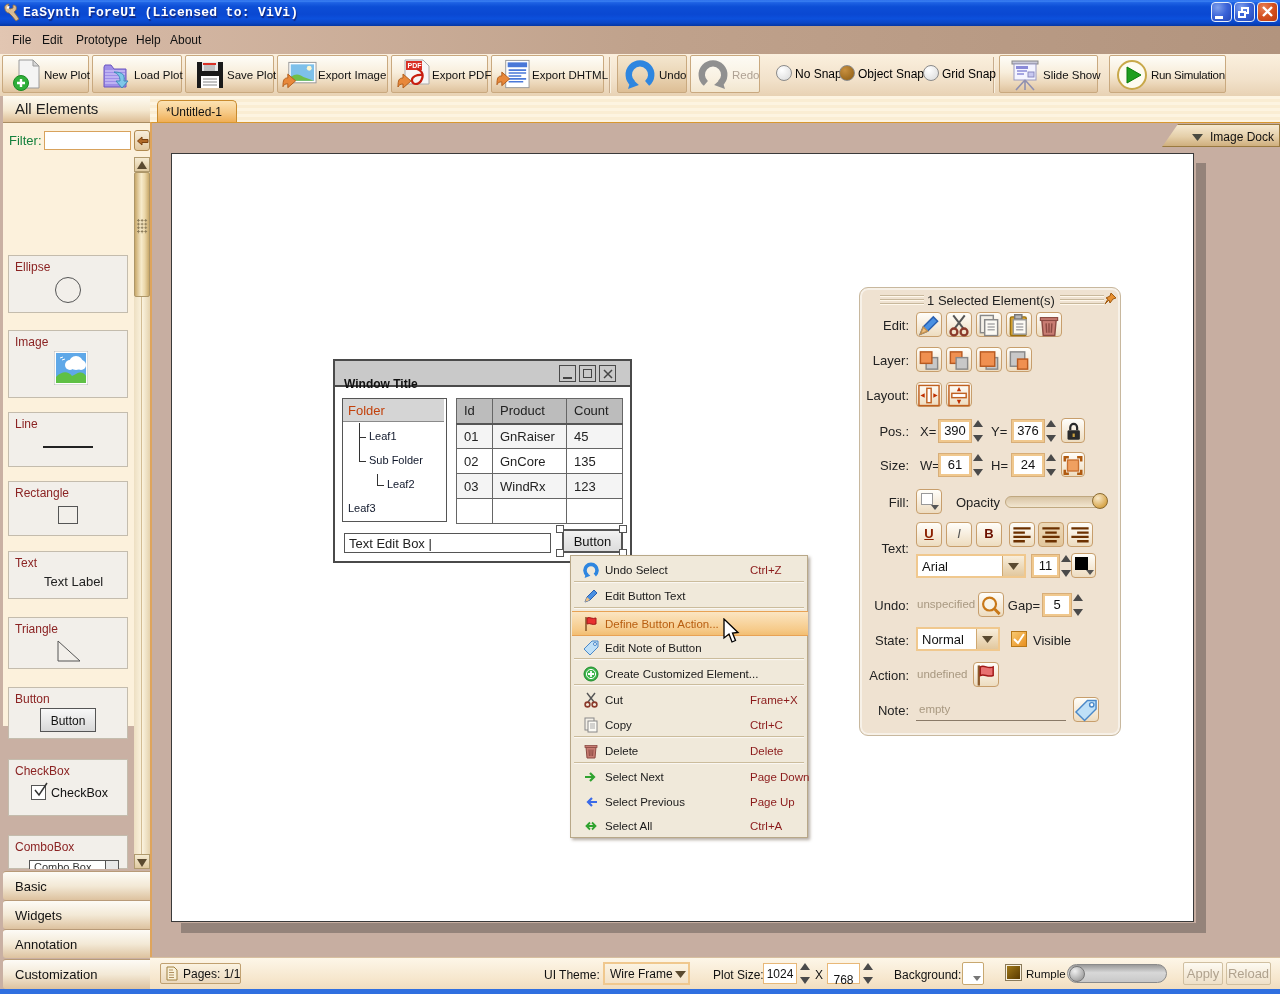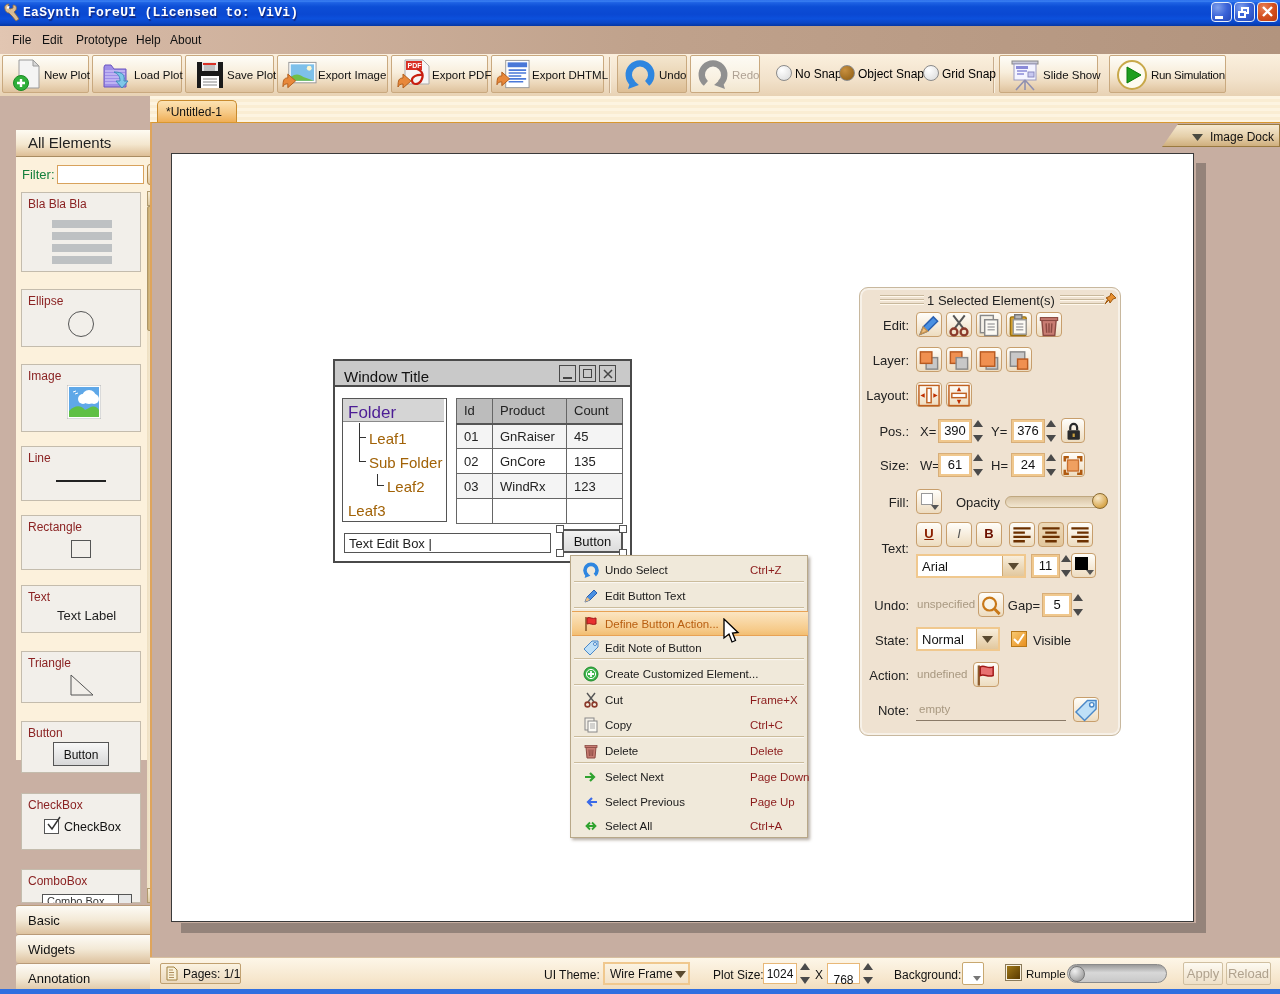--- a/index.html
+++ b/index.html
@@ -19,21 +19,21 @@
  background:linear-gradient(90deg,#E2C6B2 0%,#D3B6A2 12%,#C0A28C 50%,#B2947E 100%);}
 #menubar span{position:absolute;top:7px;font-size:12px;color:#111;}
 
 #toolbar{position:absolute;left:0;top:54px;width:1280px;height:42px;
  background:linear-gradient(180deg,#FBF0DE 0%,#F2E2CB 60%,#E8D2B4 100%);}
 .tbtn{position:absolute;top:1px;height:38px;border:1px solid #C9A97F;border-radius:2px;
  background:linear-gradient(180deg,#FEFDF8 0%,#F8EEDC 45%,#EBD6B8 78%,#DEC29D 100%);
  color:#111;}
 .tbtn .lbl{position:absolute;top:13px;white-space:nowrap;font-size:11.5px;}
 
-#leftpanel{position:absolute;left:16px;top:96px;width:150px;height:630px;background:#FCF1DC;margin-top:34px;}
+#leftpanel{position:absolute;left:3px;top:96px;width:150px;height:630px;background:#FCF1DC;}
 #allelem{position:absolute;left:0;top:0;width:150px;height:27px;
  background:linear-gradient(180deg,#FEFBF2 0%,#F4E7CF 55%,#DDBE96 100%);border-bottom:1px solid #A98C62;
  font-size:15px;color:#222;padding:4px 0 0 12px;}
 #filterrow{position:absolute;left:0;top:32px;width:150px;height:24px;font-size:13px;color:#15803d;}
 #filterbox{position:absolute;left:41px;top:3px;width:87px;height:19px;background:#fff;border:1px solid #D8A25C;}
 #filterbtn{position:absolute;left:131px;top:2px;width:16px;height:21px;border:1px solid #B08A50;border-radius:3px;
  background:linear-gradient(180deg,#F8EEDC,#E2C89E);}
 #cards{position:absolute;left:0;top:60px;width:150px;height:713px;overflow:hidden;}
 .card{position:absolute;left:5px;width:120px;background:#F2EFEA;border:1px solid #C4BCAD;}
 .card .ct{position:absolute;left:6px;top:4px;font-size:12px;color:#8B2323;}
@@ -69,21 +69,21 @@
 
 #statusbar{position:absolute;left:150px;top:957px;width:1130px;height:32px;
  background:linear-gradient(180deg,#FDF6E8 0%,#F6E6CC 70%,#F0DDC0 100%);border-top:1px solid #D8C0A0;font-size:12px;color:#111;white-space:nowrap;}
 #bluebottom{position:absolute;left:0;top:989px;width:1280px;height:5px;background:#2F6FE0;}
 .dbtn{position:absolute;top:4px;width:40px;height:23px;border:1px solid #D0BFA0;border-radius:2px;
  background:linear-gradient(180deg,#FDFAF2,#EFE0C8);font-size:13px;color:#B0A28E;text-align:center;padding-top:3px;}
 
 #mockwin{position:absolute;left:333px;top:359px;width:299px;height:204px;background:#fff;border:2px solid #4A4A4A;}
 .mwb{position:absolute;top:4px;width:17px;height:17px;border:1.5px solid #4A4A4A;background:#C9C9C9;}
 #mocktree{position:absolute;left:7px;top:37px;width:105px;height:124px;border:1px solid #555;}
-.mtt{position:absolute;font-size:15px;color:#a16207;}
+.mtt{position:absolute;font-size:11px;color:#0f172a;}
 #mocktable{position:absolute;left:121px;top:37px;border-collapse:collapse;font-size:13px;color:#222;}
 #mocktable td{border:1px solid #666;height:25px;padding:0 0 0 7px;background:#fff;}
 #mocktable tr.h td{background:#BCBCBC;border-bottom:2px solid #555;margin-top:28px;}
 #mocktable tr.odd td{background:#F4F4F4;}
 .hdl{position:absolute;width:8px;height:8px;background:#fff;border:1px solid #555;}
 
 #ctxmenu{position:absolute;left:570px;top:555px;width:238px;height:283px;background:#F0E9DA;
  border:1px solid #B8A888;box-shadow:2px 2px 3px rgba(90,70,50,.45);font-size:11.5px;color:#111;}
 .mi{position:absolute;left:1px;width:236px;height:24px;white-space:nowrap;}
 .mic{position:absolute;left:11px;top:4px;width:16px;height:16px;}
@@ -223,24 +223,20 @@
  <div id="filterrow">
       <span style="position:absolute;left:6px;top:5px">Filter:</span>
       <div id="filterbox"></div>
       <div id="filterbtn">
         <svg style="position:absolute;left:2px;top:5px" width="12" height="10" viewBox="0 0 12 10">
           <path d="M5 1 L5 3.5 L11 3.5 L11 6.5 L5 6.5 L5 9 L0.5 5 Z" fill="#B06A28" stroke="#7A4210"></path>
         </svg>
       </div>
     </div>
  <div id="cards">
-  <div class="card" style="top:2px;height:80px">
-        <span class="ct">Bla Bla Bla</span>
-   <div style="position:absolute;left:30px;top:27px;width:60px;height:46px;background:repeating-linear-gradient(180deg,#BEC1C3 0 8px,#F2EFEA 8px 12.1px)"></div>
-      </div>
   <div class="card" style="top:99px;height:58px">
         <span class="ct">Ellipse</span>
    <div style="position:absolute;left:46px;top:21px;width:26px;height:26px;border:1px solid #555;border-radius:50%"></div>
       </div>
   <div class="card" style="top:174px;height:68px">
         <span class="ct">Image</span>
    <svg style="position:absolute;left:45px;top:20px" width="34" height="34" viewBox="0 0 34 34">
     <rect x="0" y="0" width="34" height="34" fill="#fff" stroke="#B5B5B5"></rect>
     <rect x="2" y="2" width="30" height="30" fill="#5FA8E8"></rect>
     <circle cx="22" cy="12" r="7" fill="#fff"></circle>
@@ -312,33 +308,33 @@
 <div id="canvas">
  <div id="page"></div>
  <div id="shadowR"></div>
     <div id="shadowB"></div>
  <div id="imgdock">Image Dock<svg style="position:absolute;left:30px;top:9px" width="11" height="7">
         <path d="M0 0 L11 0 L5.5 7 Z" fill="#4A4A40"></path>
       </svg></div>
 </div>
 <div id="mockwin">
  <div style="position:absolute;left:0;top:0;width:295px;height:26px;background:#C9C9C9;border-bottom:2px solid #4A4A4A">
-  <span style="position:absolute;left:9px;top:7px;font-size:15px;font-weight:normal;color:#111">Window Title</span>
+  <span style="position:absolute;left:9px;top:16px;font-size:12px;font-weight:bold;color:#111">Window Title</span>
   <div class="mwb" style="left:224px">
         <div style="position:absolute;left:3px;top:11px;width:9px;height:2px;background:#444"></div>
       </div>
   <div class="mwb" style="left:244px">
         <div style="position:absolute;left:3px;top:3px;width:9px;height:9px;border:1.5px solid #444"></div>
       </div>
   <div class="mwb" style="left:264px"><svg width="16" height="16">
           <path d="M4 4 L12 12 M12 4 L4 12" stroke="#444" stroke-width="1.5"></path>
         </svg></div>
  </div>
  <div id="mocktree">
-  <div style="position:absolute;left:0;top:0;width:101px;height:23px;background:#D5D5D5;border-bottom:1px solid #8A8A8A;font-size:17px;color:#4c1d95;padding:4px 0 0 5px">Folder</div>
+  <div style="position:absolute;left:0;top:0;width:101px;height:23px;background:#D5D5D5;border-bottom:1px solid #8A8A8A;font-size:13px;color:#c2410c;padding:4px 0 0 5px">Folder</div>
   <div style="position:absolute;left:16px;top:24px;width:1px;height:39px;background:#333"></div>
   <div style="position:absolute;left:16px;top:38px;width:7px;height:1px;background:#333"></div>
   <span class="mtt" style="left:26px;top:31px">Leaf1</span>
   <div style="position:absolute;left:16px;top:62px;width:7px;height:1px;background:#333"></div>
   <span class="mtt" style="left:26px;top:55px">Sub Folder</span>
   <div style="position:absolute;left:34px;top:75px;width:1px;height:12px;background:#333"></div>
   <div style="position:absolute;left:34px;top:86px;width:7px;height:1px;background:#333"></div>
   <span class="mtt" style="left:44px;top:79px">Leaf2</span>
   <span class="mtt" style="left:5px;top:103px">Leaf3</span>
  </div>

